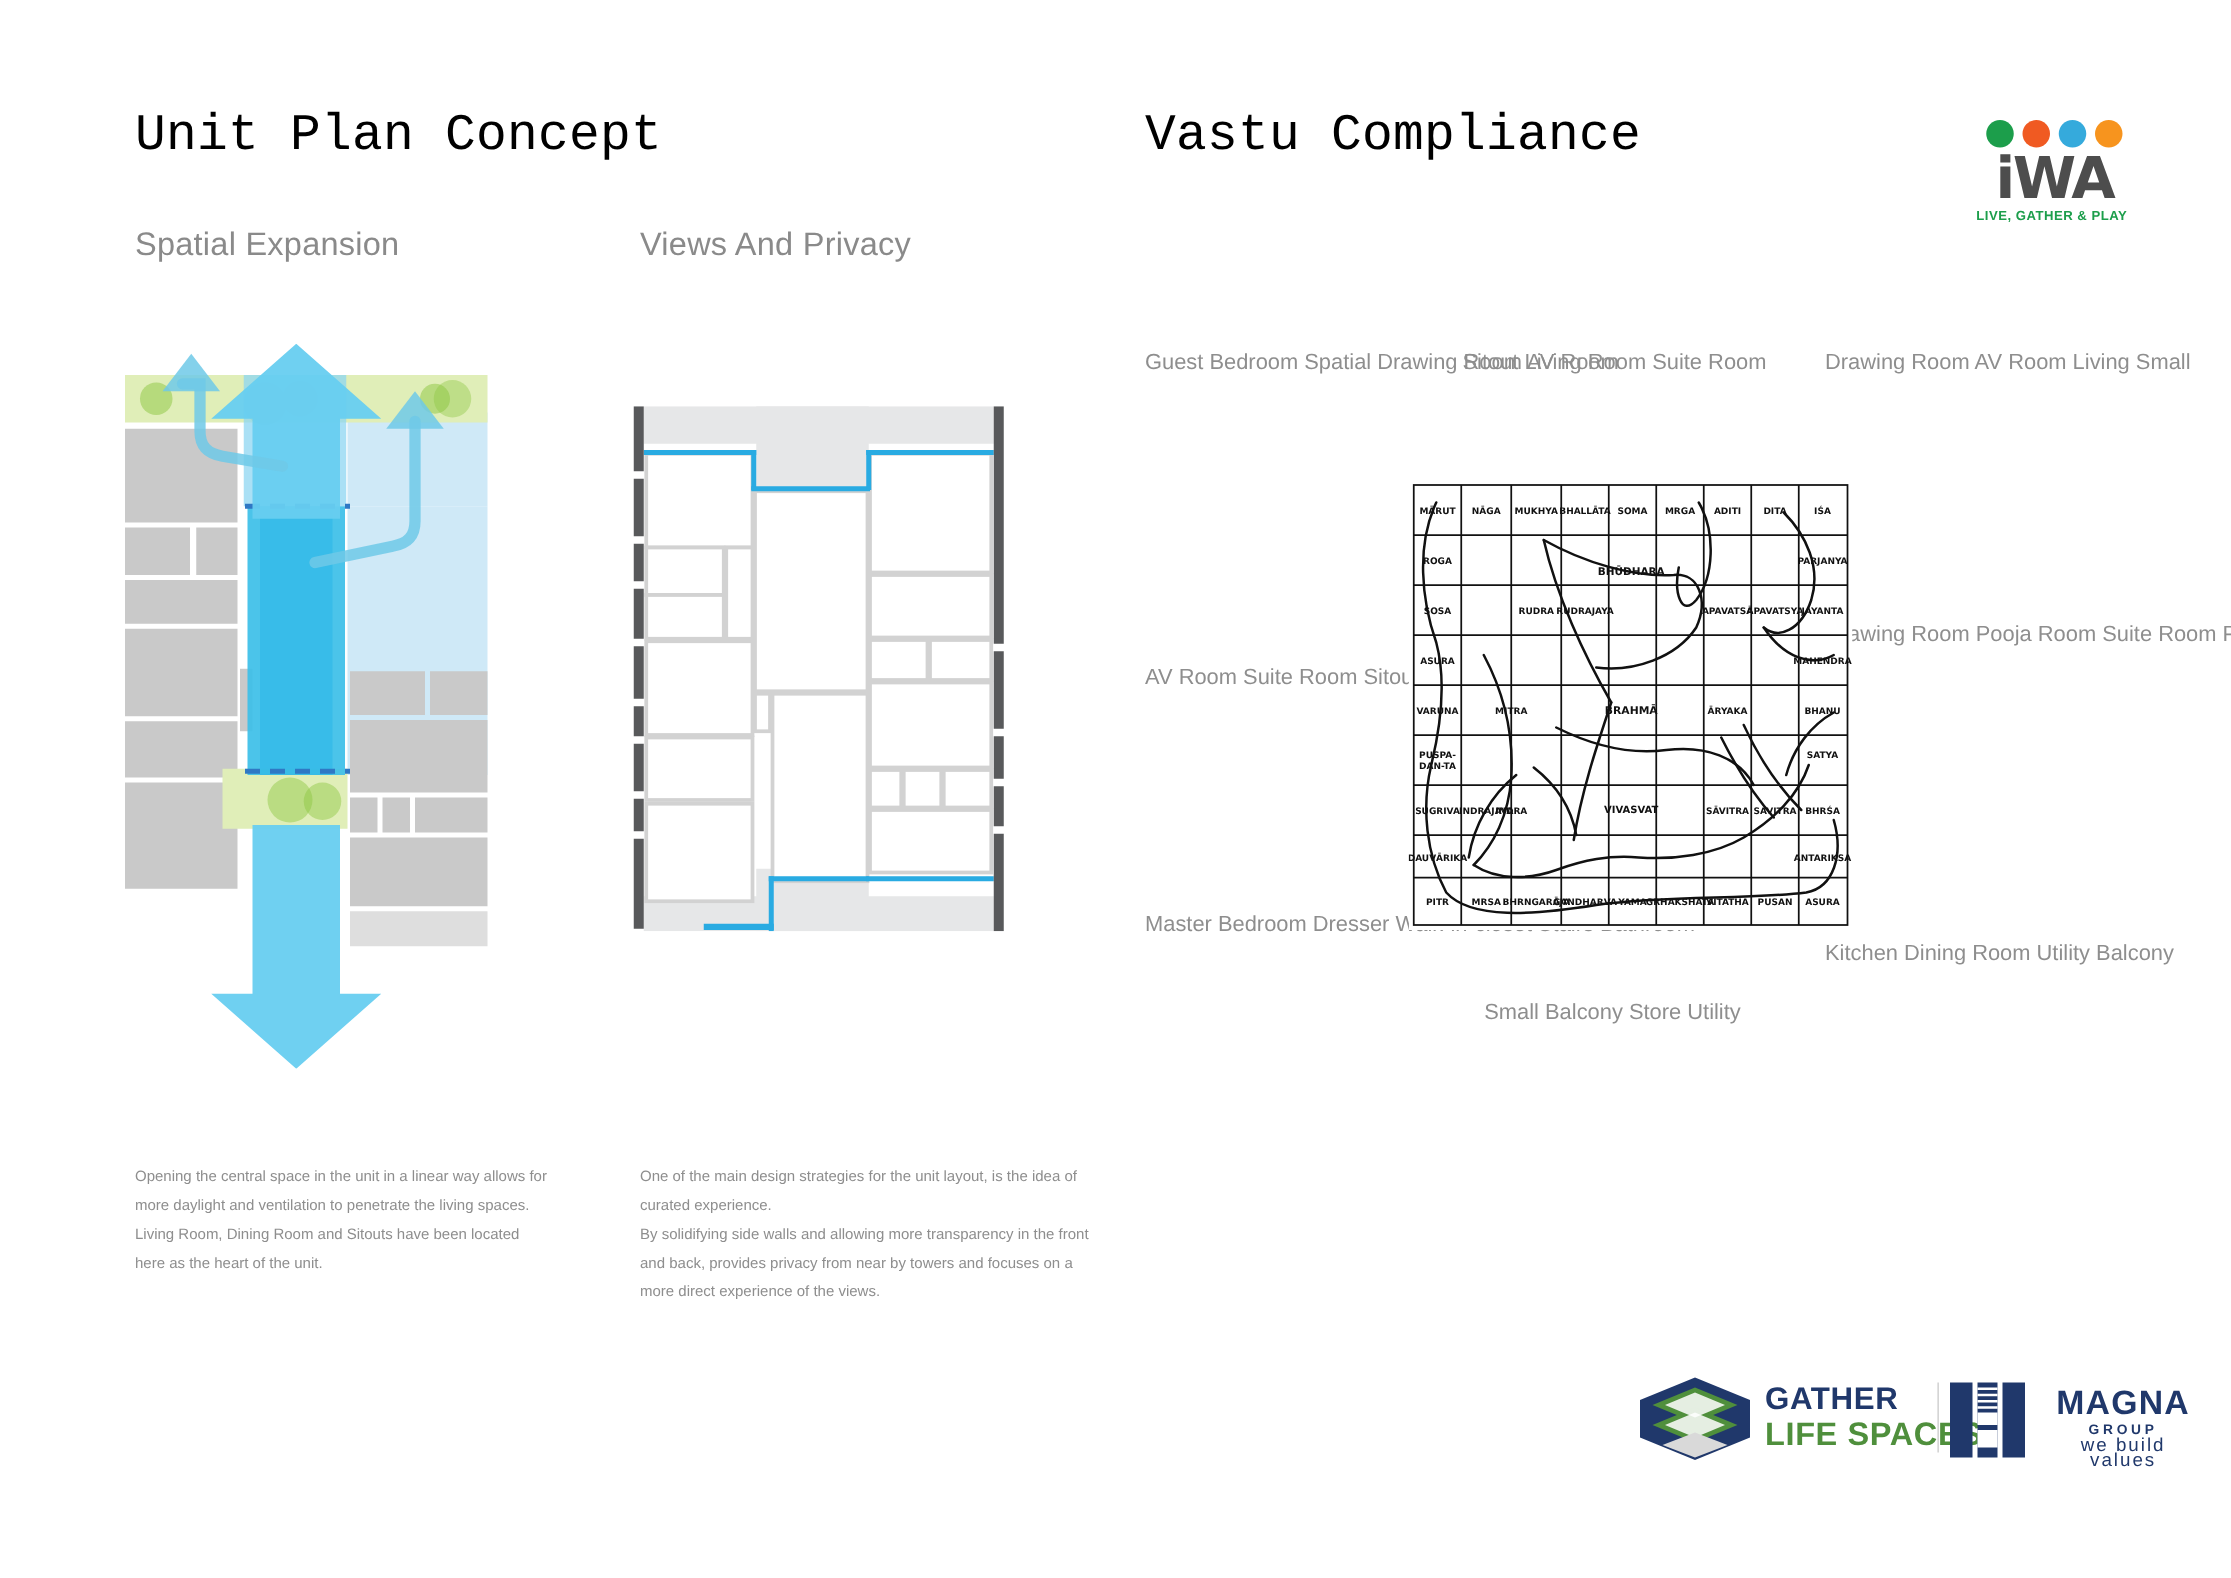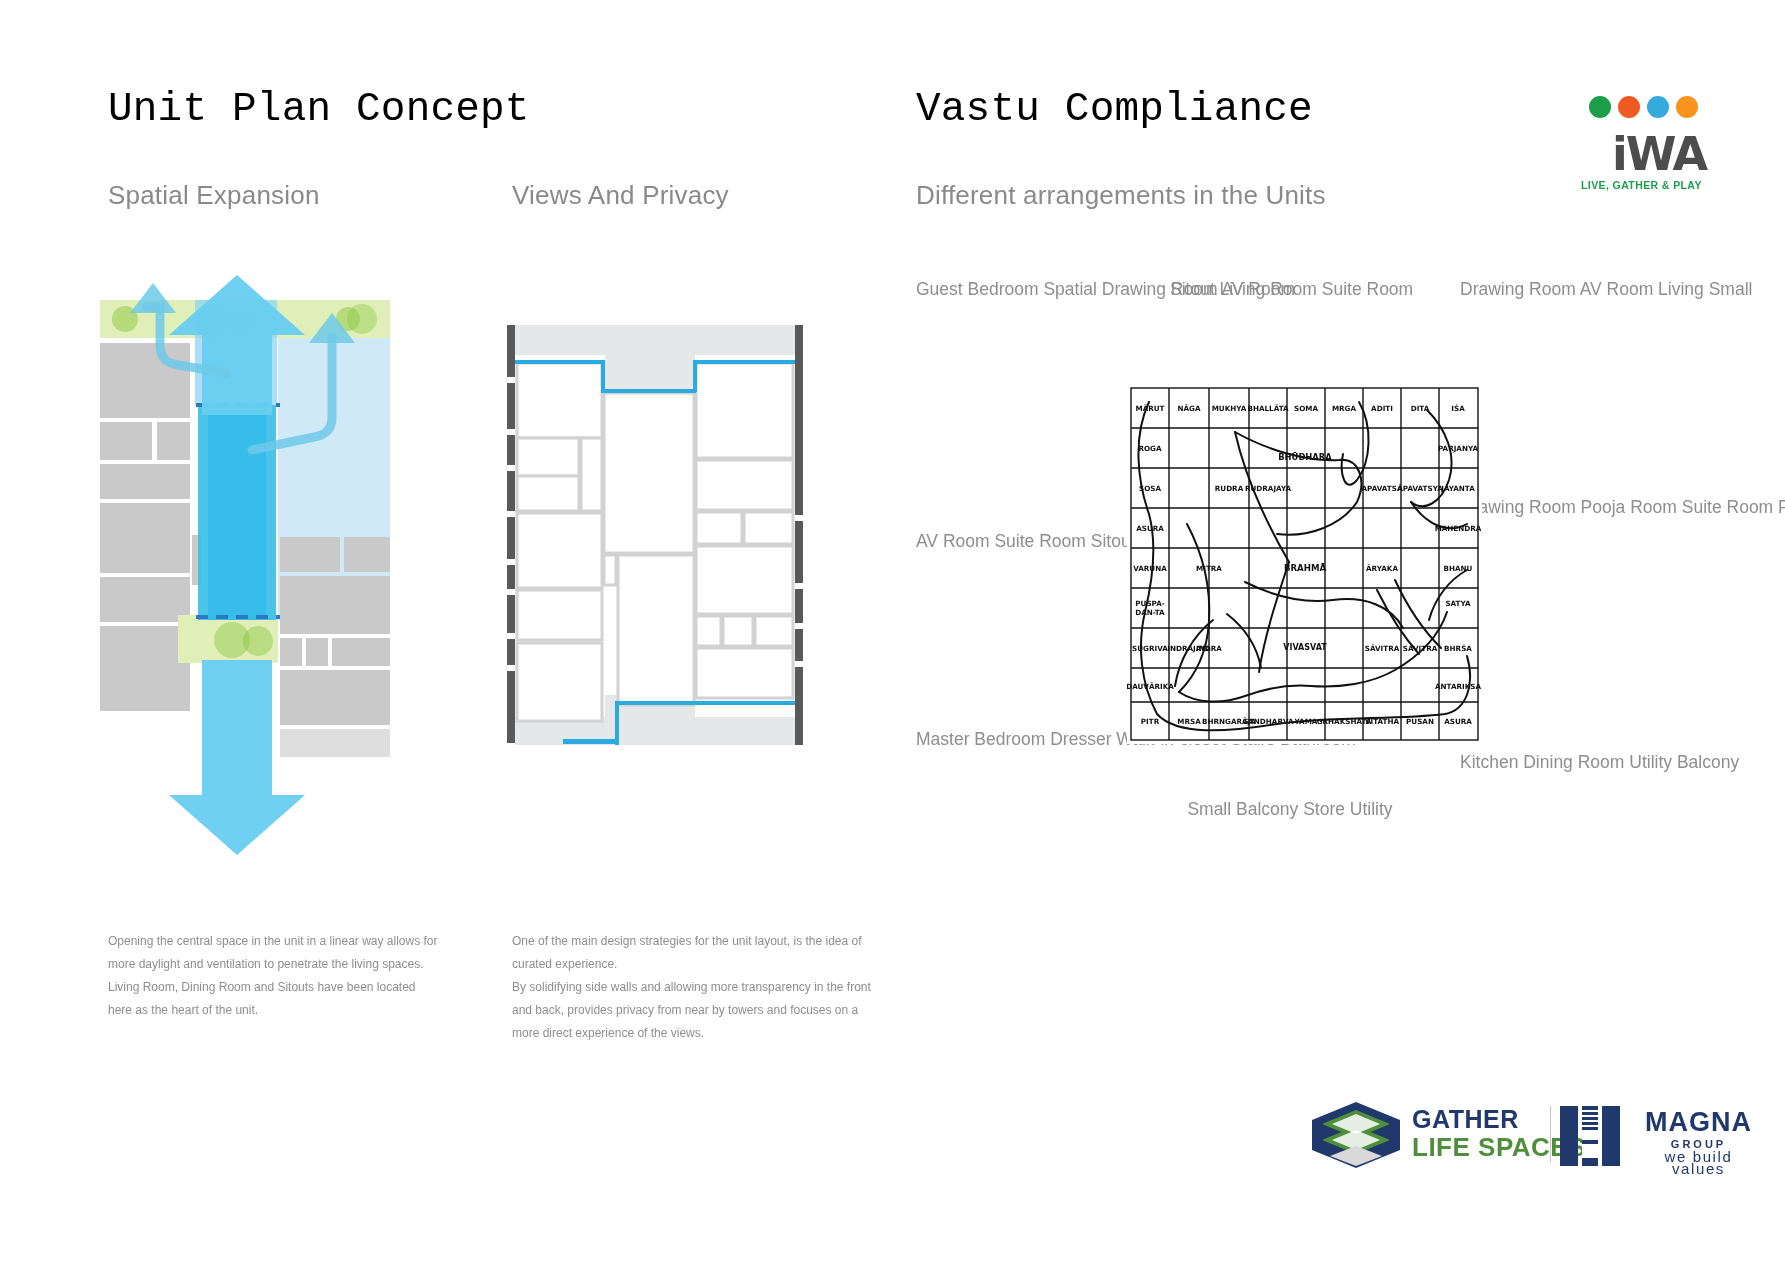--- a/index.html
+++ b/index.html
@@ -23,23 +23,23 @@
   }
   #sub-spatial{left:108px;top:180px;}
   #sub-views{left:512px;top:180px;}
   #sub-arrangements{left:916px;top:180px;}
 
   
   #iwa-logo{position:absolute;left:1581px;top:96px;width:125px;height:100px;}
   #iwa-dots{display:flex;gap:7px;justify-content:center;}
   .iwa-dot{width:22px;height:22px;border-radius:50%;}
   #iwa-word{
-    display:block;text-align:right;font-family:"DejaVu Sans", sans-serif;
+    display:block;text-align:center;font-family:"DejaVu Sans", sans-serif;
     font-weight:bold;font-size:46px;line-height:48px;color:#4d4d4d;
-    letter-spacing:-2px;margin-top:12px;
+    letter-spacing:-2px;margin-top:0;
   }
   #iwa-tagline{
     display:block;text-align:left;font-size:10.5px;font-weight:bold;
     color:#1c9e4b;letter-spacing:0.4px;margin-top:1px;
   }
 
   
   #spatial-diagram{position:absolute;left:100px;top:275px;width:300px;height:580px;}
 
   
@@ -75,21 +75,20 @@
 </head>
 <body>
 
 <div class="slide">
 
   <div class="h1" id="title-left">Unit Plan Concept</div>
   <div class="h1" id="title-right">Vastu Compliance</div>
 
   <div class="h2" id="sub-spatial">Spatial Expansion</div>
   <div class="h2" id="sub-views">Views And Privacy</div>
-  <div class="h2" id="sub-arrangements">Different arrangements in the Units</div>
 
   <div id="iwa-logo">
     <div id="iwa-dots">
       <span class="iwa-dot" id="dot0" style="background: rgb(28, 158, 75);"></span>
       <span class="iwa-dot" id="dot1" style="background: rgb(240, 90, 34);"></span>
       <span class="iwa-dot" id="dot2" style="background: rgb(53, 170, 220);"></span>
       <span class="iwa-dot" id="dot3" style="background: rgb(247, 148, 30);"></span>
     </div>
     <span id="iwa-word" style="color: rgb(77, 77, 77);">iWA</span>
     <span id="iwa-tagline" style="color: rgb(28, 158, 75);">LIVE, GATHER &amp; PLAY</span>

